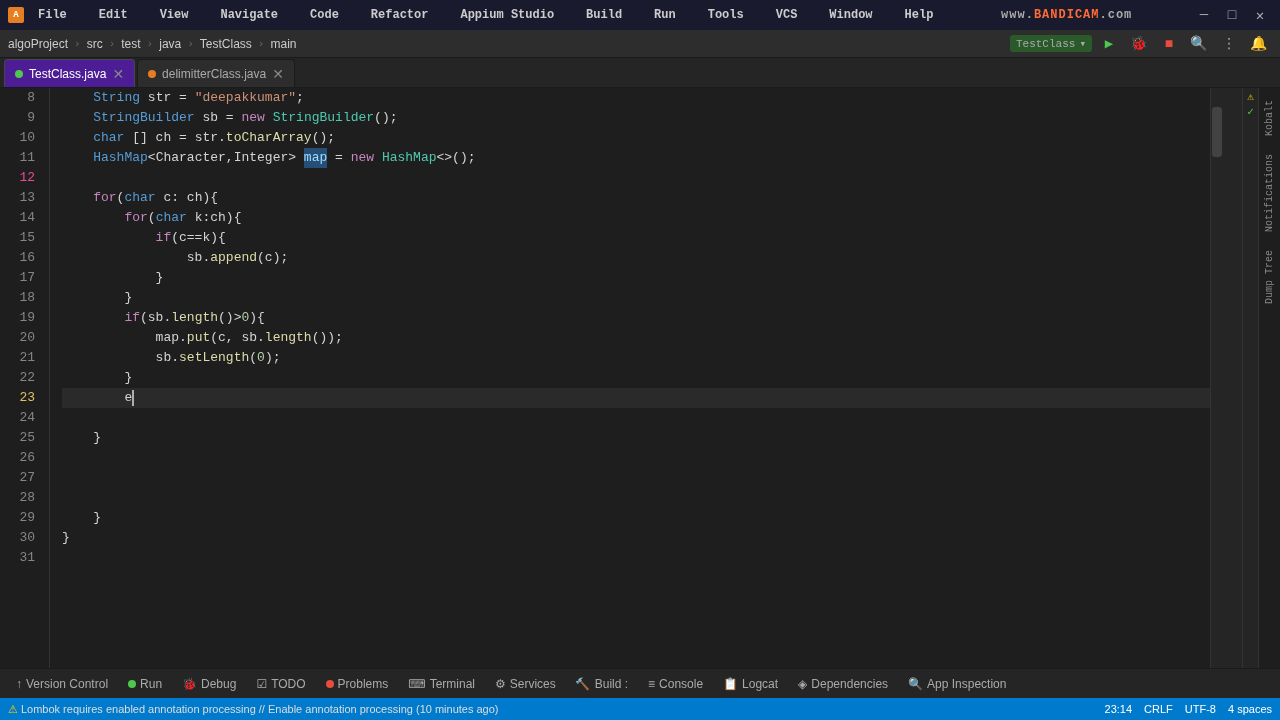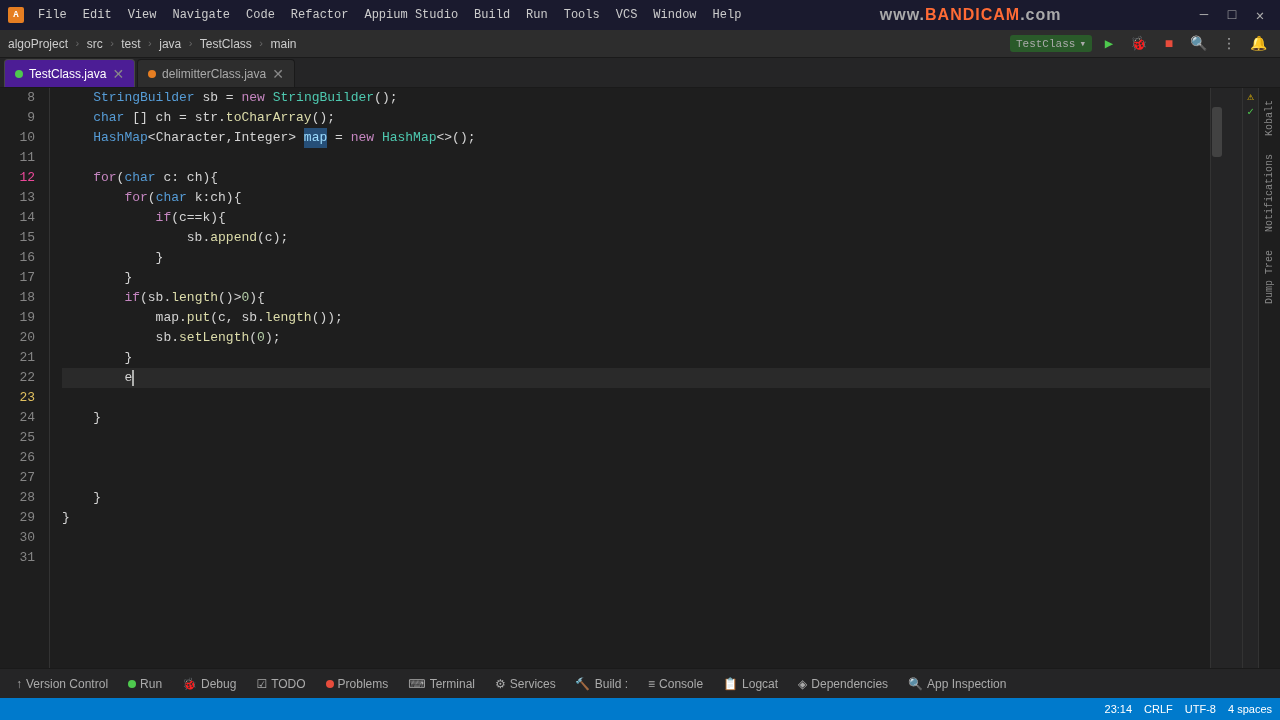--- a/index.html
+++ b/index.html
@@ -35,33 +35,34 @@
       border-radius: 2px;
       display: flex;
       align-items: center;
       justify-content: center;
       font-size: 9px;
       color: white;
       font-weight: bold;
     }
     #menu-bar {
       display: flex;
-      gap: 0;
+      gap: 16px;
+      font-weight: bold;
     }
     .menu-item {
       padding: 2px 8px;
       color: #ccc;
       font-size: 12px;
       cursor: pointer;
       border-radius: 3px;
     }
     #titlebar-center {
-      font-size: 16px;
+      font-size: 12px;
       color: #aaa;
-      font-family: Liberation Sans, sans-serif;
+      font-family: Liberation Mono, monospace;
       font-weight: bold;
       letter-spacing: 1px;
     }
     #titlebar-center span { color: #ff6b35; }
     #titlebar-right {
       display: flex;
       align-items: center;
       gap: 4px;
     }
     .title-btn {
@@ -398,20 +399,23 @@
           <span style="height:20px;display:flex;align-items:center;justify-content:flex-end;padding-right:6px; color:#858585;">28</span>
           <span style="height:20px;display:flex;align-items:center;justify-content:flex-end;padding-right:6px; color:#858585;">29</span>
           <span style="height:20px;display:flex;align-items:center;justify-content:flex-end;padding-right:6px; color:#858585;margin-left:20px;">30</span>
           <span style="height:20px;display:flex;align-items:center;justify-content:flex-end;padding-right:6px; color:#858585;">31</span>
         </div>
       </div>
     </div>
 
     <div id="code-area">
 
+      <div class="code-line">
+        <span class="kw2">    String </span><span class="plain">str = </span><span class="str">"deepakkumar"</span><span class="plain">;</span>
+      </div>
 
       <div class="code-line">
         <span class="kw2">    StringBuilder </span><span class="plain">sb = </span><span class="kw">new </span><span class="type">StringBuilder</span><span class="plain">();</span>
       </div>
 
       <div class="code-line">
         <span class="kw2">    char </span><span class="plain">[] ch = str.</span><span class="fn">toCharArray</span><span class="plain">();</span>
       </div>
 
       <div class="code-line">
@@ -551,19 +555,23 @@
     <span>◈</span>
     <span>Dependencies</span>
   </div>
   <div class="tool-btn">
     <span>🔍</span>
     <span>App Inspection</span>
   </div>
 </div>
 
 <div id="status-bar">
+  <span style="font-size:11px; color:#ddd;">
+    <span style="color:#ffcc00;">⚠</span>
+    Lombok requires enabled annotation processing // Enable annotation processing (10 minutes ago)
+  </span>
   <div class="status-right">
     <span>23:14</span>
     <span>CRLF</span>
     <span>UTF-8</span>
     <span>4 spaces</span>
   </div>
 </div>
 
 </body></html>

